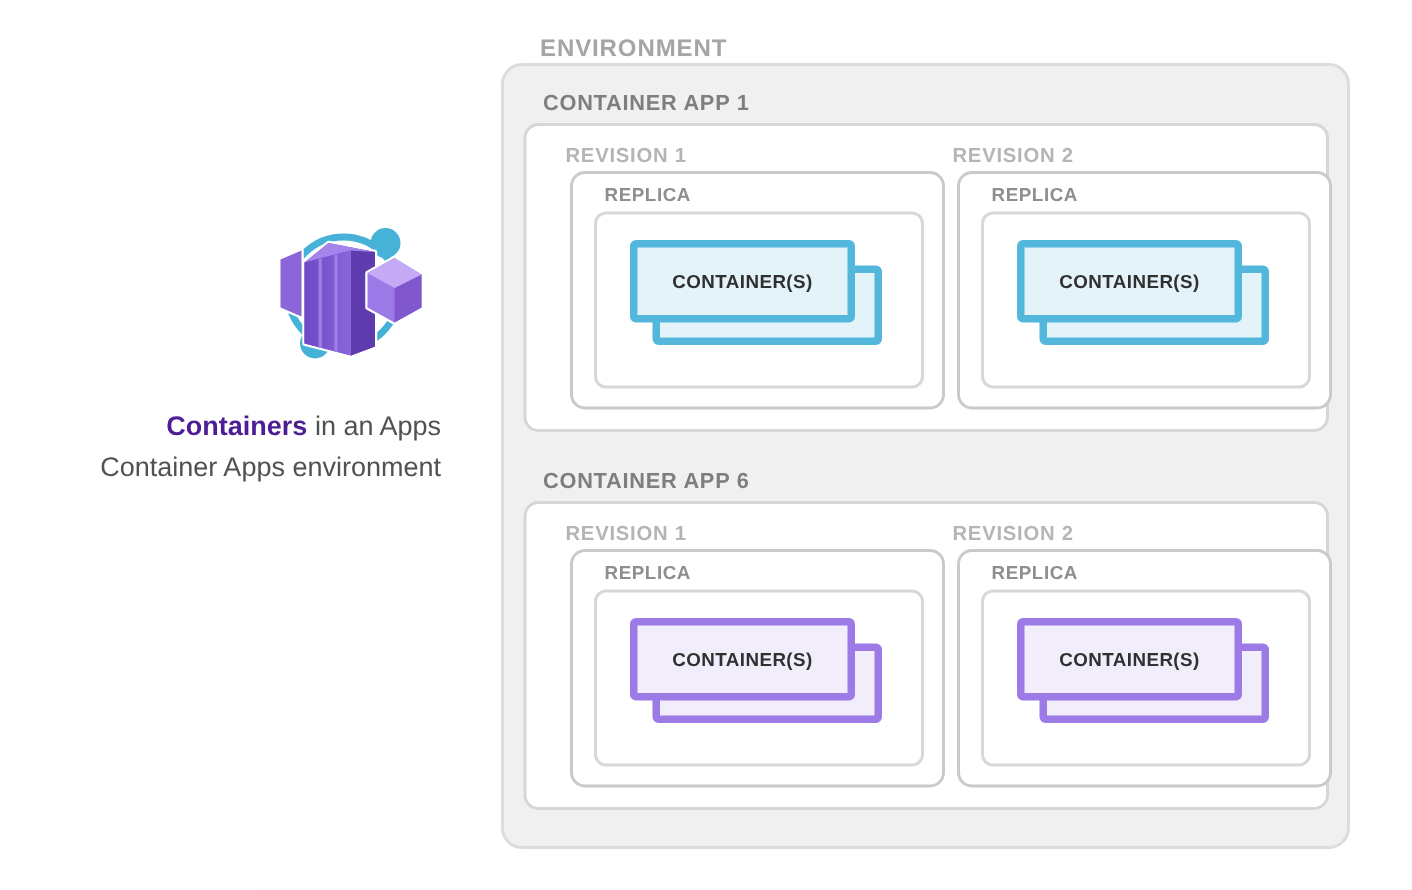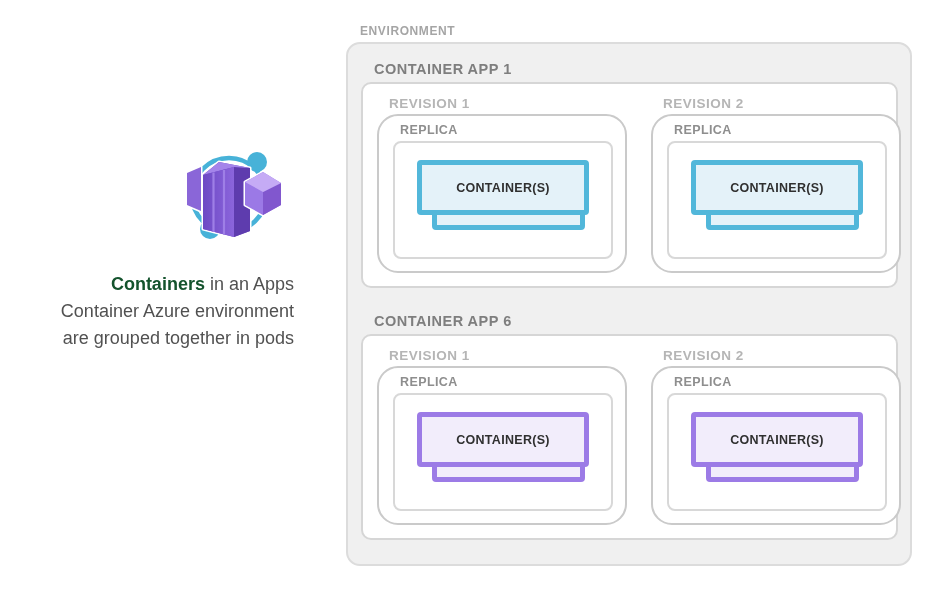--- a/index.html
+++ b/index.html
@@ -4,50 +4,50 @@
 <title>Diagram</title>
 <style>
   html,body { margin:0; padding:0; background:#ffffff; }
   body { width:941px; height:593px; font-family:"Liberation Sans", sans-serif; }
   .stage { position:relative; width:941px; height:593px; overflow:hidden; }
 
   
   .icon-wrap { position:absolute; left:186px; top:146px; width:98px; height:98px; }
   .caption { position:absolute; left:0; top:271px; width:294px; text-align:right;
              font-size:18px; line-height:27px; color:var(--caption-text,#515151); }
-  .caption b { color:#14532d; }
+  .caption b { color:#4c1d95; }
 
   
-  .env-label { position:absolute; left:360px; top:24px; font-size:12px; font-weight:bold;
+  .env-label { position:absolute; left:360px; top:24px; font-size:16px; font-weight:bold;
                letter-spacing:0.6px; color:var(--env-label,#a5a5a5); }
-  .env-box { position:absolute; left:346px; top:42px; width:566px; height:524px; box-sizing:border-box;
+  .env-box { position:absolute; left:334px; top:42px; width:566px; height:524px; box-sizing:border-box;
              background:var(--env-bg,#f0f0f0); border:2px solid var(--env-border,#dcdcdc); border-radius:14px;text-decoration:underline; }
 
   .app-section { position:absolute; left:0; width:100%; }
   .app-section.app-1 { top:17px; }
   .app-section.app-2 { top:269px; }
   .app-label { margin-left:26px; font-size:14.5px; font-weight:bold; letter-spacing:0.5px;
                color:var(--app-label,#7e7e7e); }
   .app-box { margin-left:13px; margin-top:5px; width:537px; height:206px; box-sizing:border-box;
              background:var(--box-bg,#fff); border:2px solid var(--app-border,#d6d6d6); border-radius:10px;
-             display:flex; gap:24px; padding:12px 14px 0 14px; }
+             display:flex; gap:8px; padding:12px 14px 0 14px; }
 
   .revision-col { width:250px; }
   .rev-label { margin-left:12px; font-size:13.5px; font-weight:bold; letter-spacing:0.5px;
                color:var(--revision-label,#b5b5b5); }
   .revision-box { margin-top:3px; width:250px; height:159px; box-sizing:border-box;
-                  background:var(--box-bg,#fff); border:2px solid var(--revision-border,#cacaca); border-radius:21px; }
+                  background:var(--box-bg,#fff); border:2px solid var(--revision-border,#cacaca); border-radius:10px;margin-left:15px; }
   .replica-label { margin:7px 0 0 21px; font-size:12.5px; font-weight:bold; letter-spacing:0.4px;
                    color:var(--replica-label,#8e8e8e); }
   .replica-box { position:relative; margin:4px 0 0 14px; width:220px; height:118px; box-sizing:border-box;
                  background:var(--box-bg,#fff); border:2px solid var(--replica-border,#d8d8d8); border-radius:8px; }
 
   .container-back { position:absolute; left:37px; top:34px; width:153px; height:53px; box-sizing:border-box;
                     border:5px solid; border-radius:4px; }
-  .container-front { position:absolute; left:22px; top:17px; width:172px; height:55px; box-sizing:border-box;
+  .container-front { position:absolute; left:22px; top:17px; width:150px; height:55px; box-sizing:border-box;
                      border:5px solid; border-radius:4px; display:flex; align-items:center; justify-content:center;
                      font-size:12.5px; font-weight:bold; letter-spacing:0.3px; color:var(--container-label,#303030);text-align:right; }
 
   .accent-teal .container-back,
   .accent-teal .container-front { border-color:var(--teal-border,#52b7da); background:var(--teal-fill,#e4f2f9); }
   .accent-purple .container-back,
   .accent-purple .container-front { border-color:var(--purple-border,#9c7be6); background:var(--purple-fill,#f2edfb); }
 </style>
 </head>
 <body>
@@ -77,22 +77,21 @@
       <line x1="38" y1="24" x2="38" y2="88.5" stroke="#9e7fe6" stroke-width="2.2"></line>
 
       <polygon points="59,36 77,26 95,37 95,59 77,69 59,59" fill="#9b79e6" stroke="#ffffff" stroke-width="3" paint-order="stroke" stroke-linejoin="round"></polygon>
       <polygon points="77,46 95,37 95,59 77,69" fill="#8157ce"></polygon>
       <polygon points="59,36 77,26 95,37 77,46" fill="#c5abf5"></polygon>
     </svg>
   </div>
 
   <div class="caption">
     <div><b>Containers</b><span> in an Apps</span></div>
-    <div>Container Azure environment</div>
-    <div>are grouped together in pods</div>
+    <div>Container Apps environment</div>
   </div>
 
   <div class="env-label">ENVIRONMENT</div>
 
   <div class="env-box">
 
     <div class="app-section app-1 accent-teal">
       <div class="app-label">CONTAINER APP 1</div>
       <div class="app-box">
 

